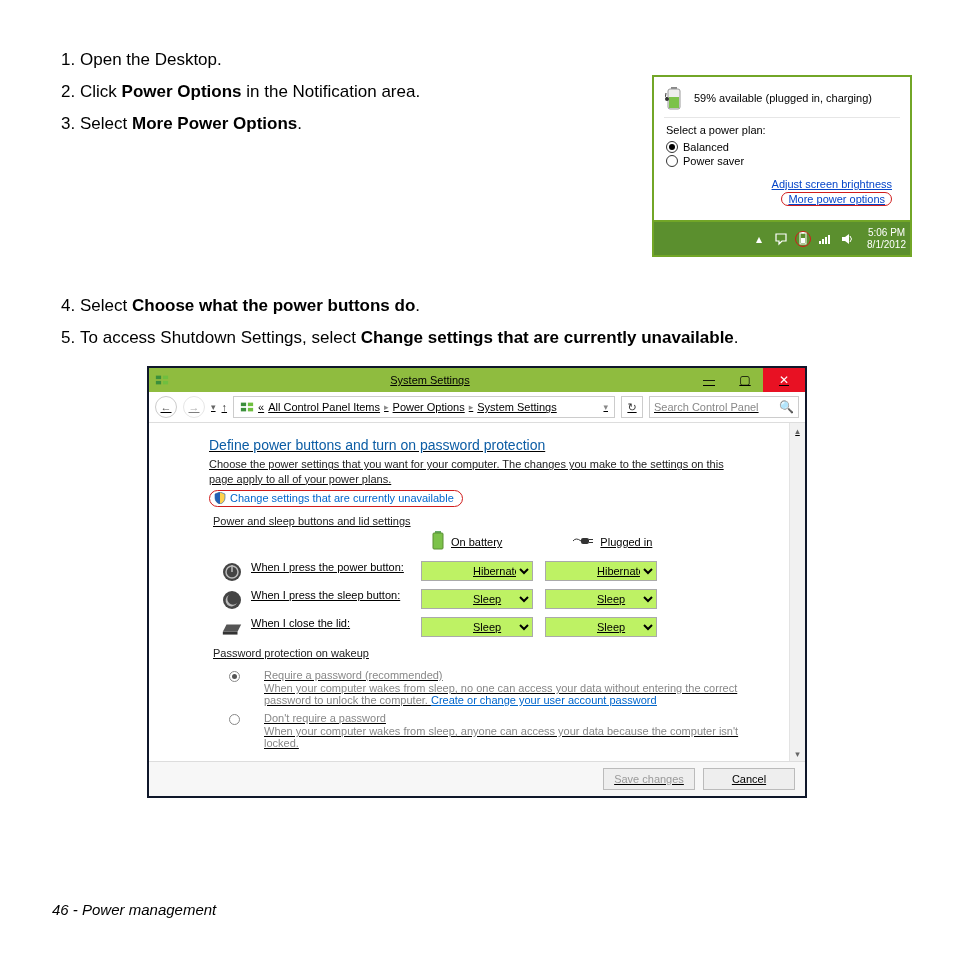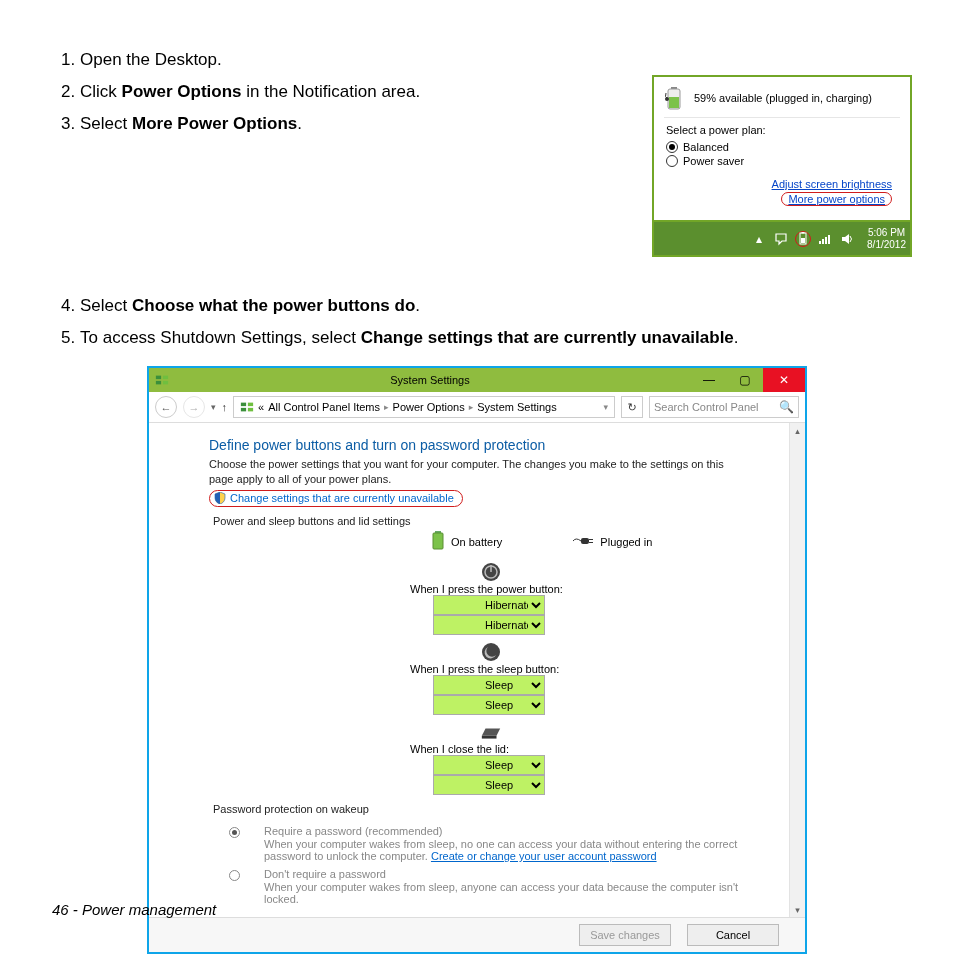--- a/index.html
+++ b/index.html
@@ -33,21 +33,21 @@
   .popup-links { text-align: right; padding-right: 8px; margin-top: 10px; margin-bottom:6px; }
   .popup-links a { color: #0645c8; text-decoration: underline; font-size: 11px; display:block; }
   .mpo-circle { display:inline-block; border:1.5px solid #d01c1c; border-radius:10px; padding: 0 6px; }
   .taskbar { background: #5b8f2e; border: 2px solid #72a627; border-top: 0; height: 35px; display:flex; align-items:center; justify-content:flex-end; padding: 0 4px; font-family: "Segoe UI", Tahoma, sans-serif; color:#fff; font-size:10px; }
   .tray { display:flex; align-items:center; gap:6px; }
   .tray-ico { width:16px; height:16px; display:inline-flex; align-items:center; justify-content:center; color:#fff; font-size:12px; }
   .tray-ico.circled { border:1.5px solid #d01c1c; border-radius:50%; padding:1px; }
   .clock { text-align:center; line-height:1.15; margin-left:6px; }
 
   
-  .syswin { width: 660px; margin: 14px auto 0 auto; border: 2px solid #0ea5e9; font-family: "Segoe UI", Tahoma, sans-serif; font-size: 11px; color:#000; background:#fff; }
+  .syswin { width: 660px; margin: 14px auto 0 auto; border: 2px solid #0f172a; font-family: "Segoe UI", Tahoma, sans-serif; font-size: 11px; color:#000; background:#fff;text-decoration:underline; }
   .titlebar { background: #8fbc3f; height: 24px; display:flex; align-items:center; position:relative; }
   .titlebar .t-icon { width:14px; height:14px; margin-left:6px; display:inline-block; }
   .titlebar .t-title { flex:1; text-align:center; color:#000; font-size:11px; }
   .winbtns { display:flex; height:100%; }
   .winbtn { width:36px; display:flex; align-items:center; justify-content:center; font-size:12px; color:#000; }
   .winbtn.close { background:#e81123; color:#fff; width:42px; }
   .navrow { display:flex; align-items:center; gap:6px; padding: 4px 6px; border-bottom:1px solid #ddd; background:#fff; }
   .navbtn { width:22px; height:22px; border:1px solid #ccc; border-radius:50%; display:inline-flex; align-items:center; justify-content:center; font-size:11px; color:#555; }
   .breadcrumb { flex:1; display:flex; align-items:center; gap:4px; height:22px; border:1px solid #ccc; padding:0 6px; font-size:11px; color:#000; }
   .breadcrumb .sep { color:#888; font-size:9px; }
@@ -64,33 +64,33 @@
   .desc { font-size:11px; color:#222; margin: 2px 0 4px 0; line-height:1.3; max-width: 520px; }
   .change-link { margin: 2px 0 6px 0; }
   .change-link .pill { display:inline-flex; align-items:center; gap:4px; border:1.5px solid #d01c1c; border-radius: 12px; padding: 1px 8px 2px 4px; }
   .change-link .shield { width:12px; height:12px; display:inline-block; }
   .fake-link { color:#0066cc; font-size:11px; }
   .fieldset-label { font-size:11px; color:#222; margin: 8px 0 4px 4px; position:relative; }
   .fieldset-label::after { content:""; position:absolute; left: calc(100% - 380px); right:0; top:50%; }
   .pb-section { margin-left: 12px; }
   .pb-headrow { display:flex; align-items:center; padding-left: 210px; gap: 70px; margin-bottom:8px; }
   .pb-headrow .hcell { display:flex; align-items:center; gap:6px; font-size:11px; }
-  .pb-row { display:flex; align-items:center; margin: 6px 0; flex-direction: column; }
+  .pb-row { display:flex; align-items:flex-start; margin: 6px 0; }
   .pb-row .ricon { width:22px; height:22px; margin-right:8px; display:inline-flex; align-items:center; justify-content:center; }
   .pb-row .rlabel { width: 170px; font-size:11px; }
   .pb-row select { width: 112px; height:20px; font-size:11px; border:1px solid #aaa; background:#bef264; margin-right: 12px; padding-left: 47px; }
   .pwd-section { margin: 10px 0 0 12px; }
   .pwd-option { display:flex; gap:24px; margin: 6px 0 2px 8px; align-items:flex-start; }
   .pwd-option .r { margin-top:2px; width:11px; height:11px; border:1px solid #888; border-radius:50%; display:inline-flex; align-items:center; justify-content:center; flex-shrink:0; }
   .pwd-option .r .d { width:5px; height:5px; background:#555; border-radius:50%; }
   .pwd-option .txt { font-size:11px; }
   .pwd-option.disabled .txt, .pwd-option.disabled .rlabel2 { color:#888; }
   .pwd-option.enabled .rlabel2 { color:#0c5da5; }
   .pwd-option .rlabel2 { display:block; margin-bottom:1px; }
-  .footer-btns { border-top:1px solid #ddd; padding: 6px 26px; display:flex; justify-content:flex-end; gap:16px; background:#f7f7f7; }
+  .footer-btns { border-top:1px solid #ddd; padding: 6px 10px; display:flex; justify-content:flex-end; gap:8px; background:#f7f7f7; }
   .footer-btns button { min-width:92px; height:22px; border:1px solid #bbb; background:#eee; font-size:11px; }
   .footer-btns button:disabled { color:#999; }
 
   .page-footer { position:absolute; bottom: 36px; left: 52px; font-style: italic; font-size: 15px; color:#000; }
 </style>
 </head>
 <body>
 
 <div class="page">
   <ol class="steps" start="1">

